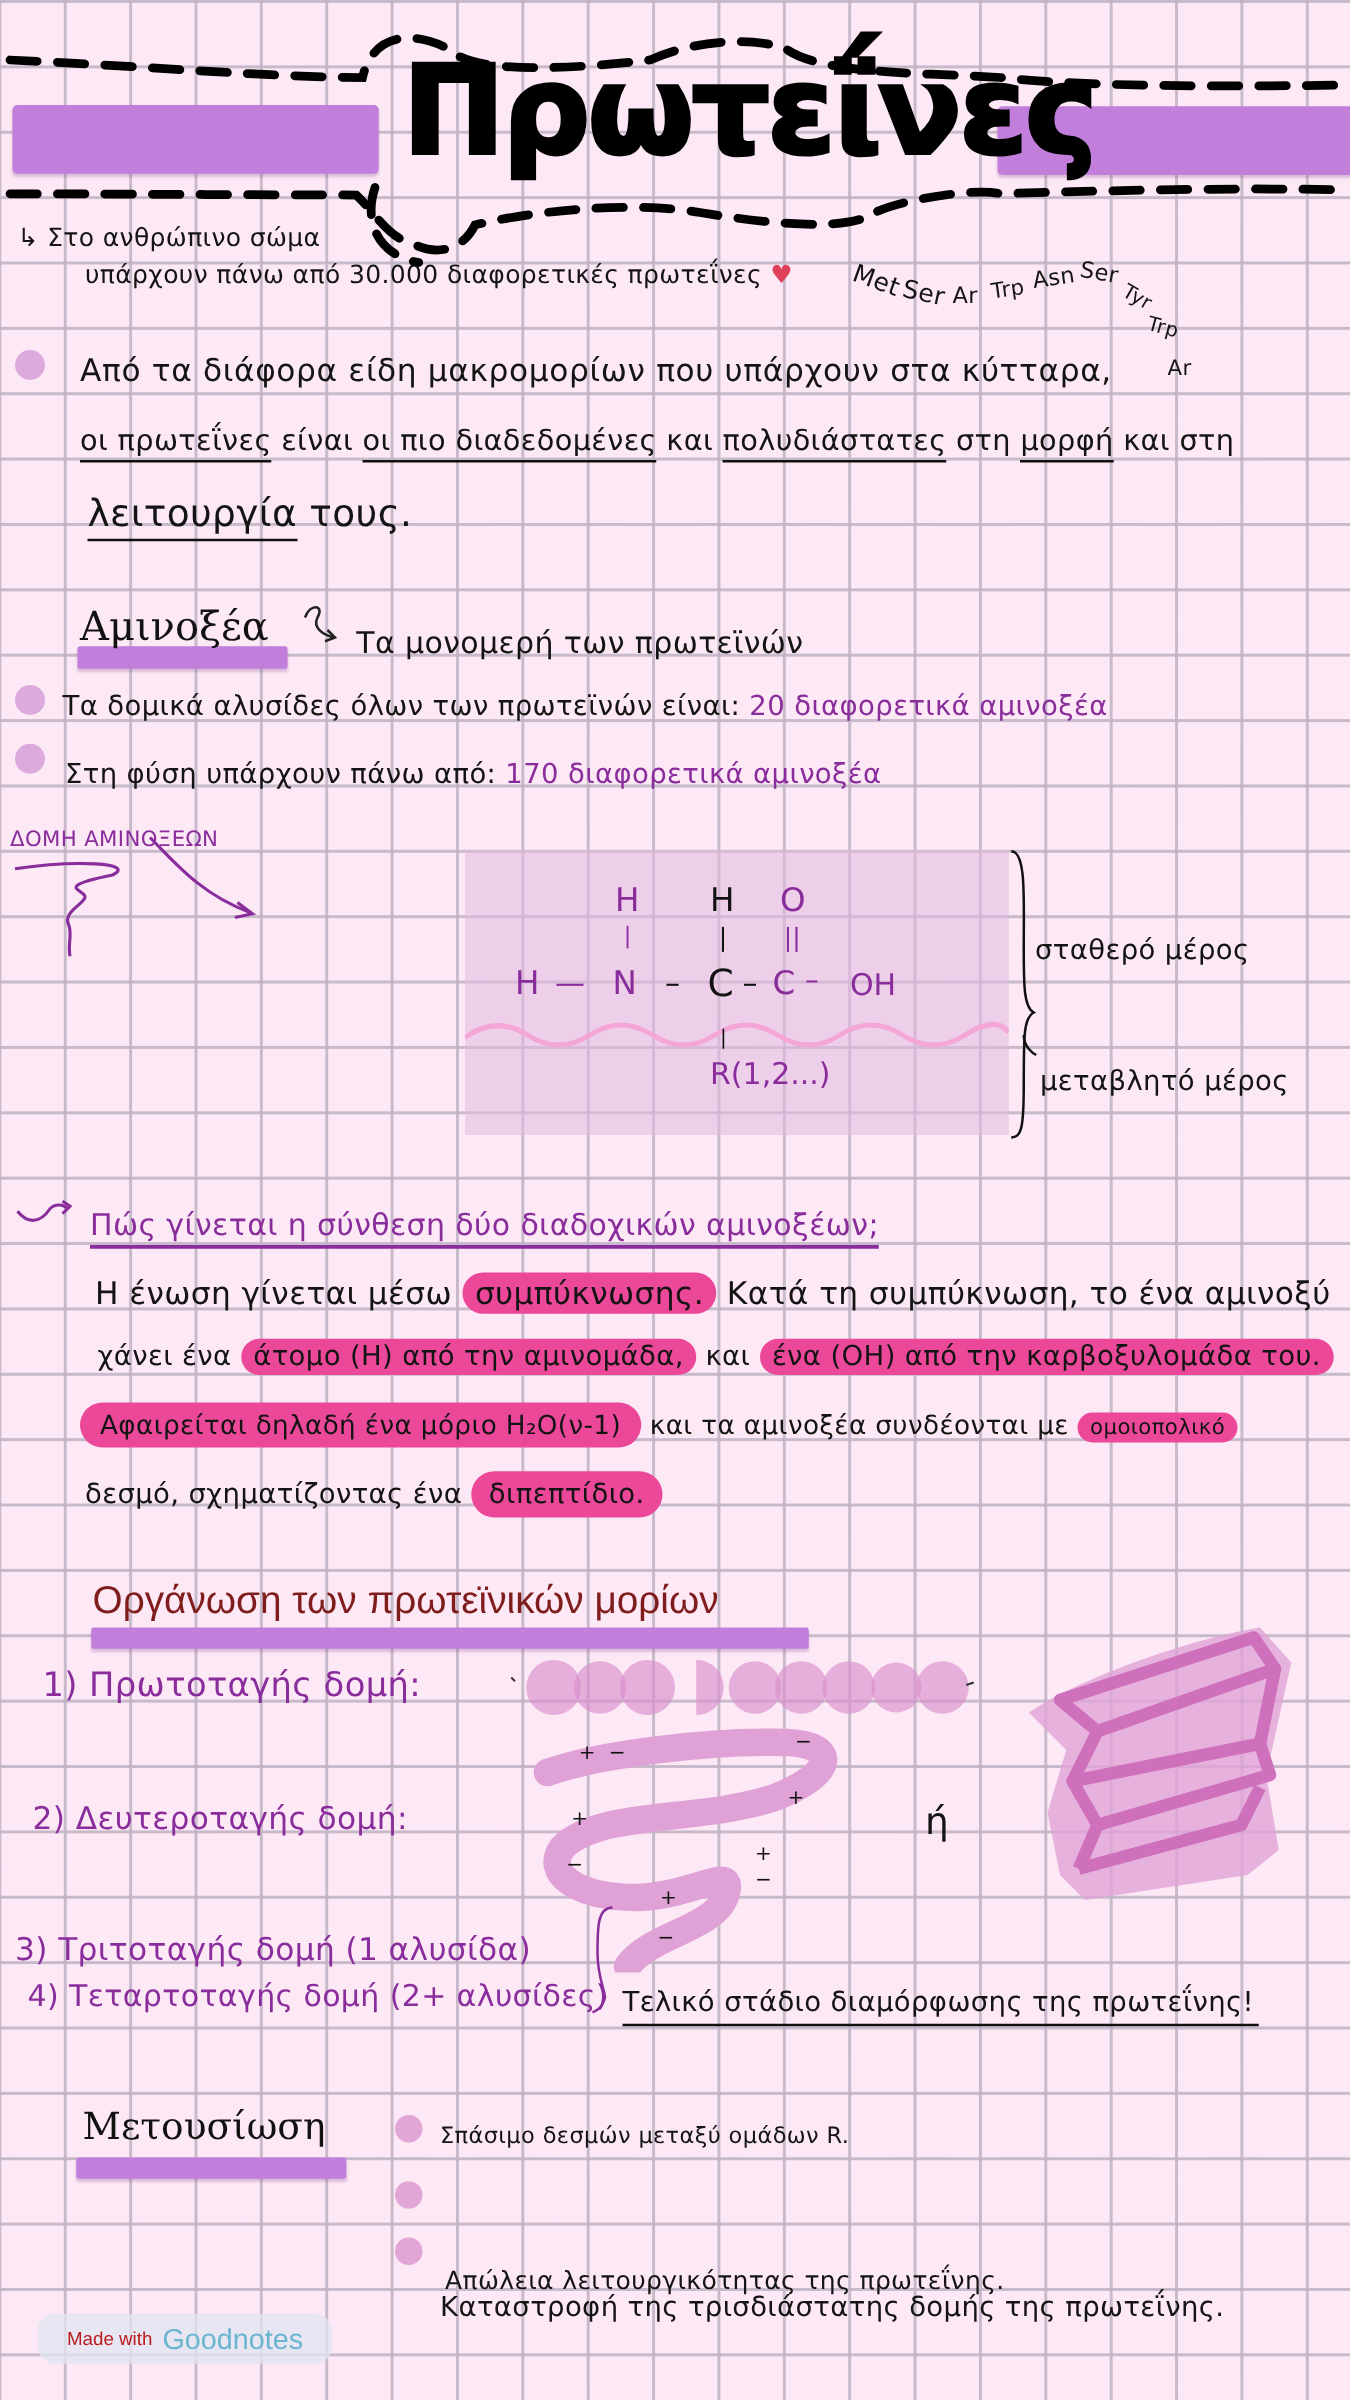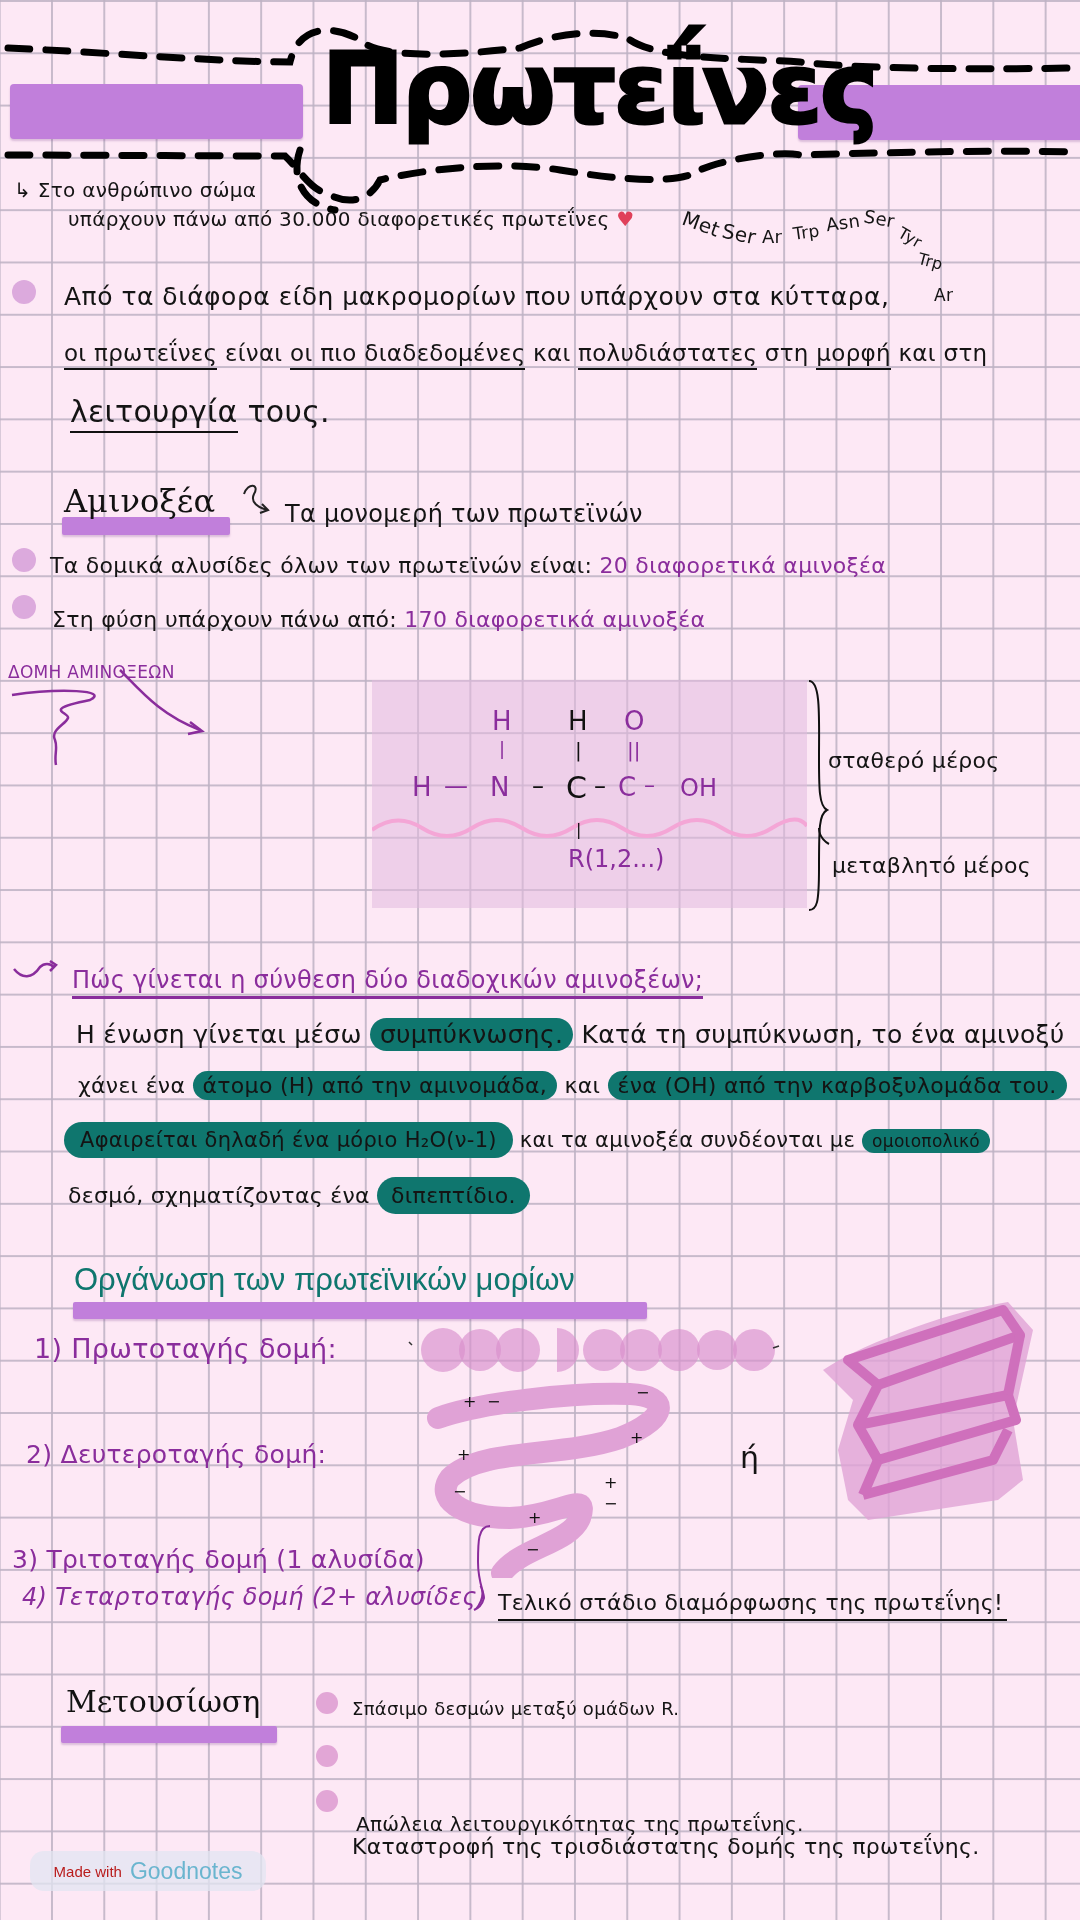--- a/index.html
+++ b/index.html
@@ -11,26 +11,26 @@
       linear-gradient(to bottom, rgba(190,178,196,0.85) 2px, transparent 2px);
     background-size: 52.3px 52.3px;
     background-position: 51px 0px;
     font-family: "DejaVu Sans", sans-serif;
     color: #111;
   }
   .abs { position: absolute; }
   .hand { font-family: "DejaVu Sans", sans-serif; color: #141414; white-space: nowrap; letter-spacing: 0.3px; }
   .purple { color: #8a2d9c; }
   .serif-head { font-family: "DejaVu Serif", serif; color: #111; white-space: nowrap; }
-  .sans-head { font-family: "Liberation Sans", sans-serif; color: #0f766e; white-space: nowrap; }
+  .sans-head { font-family: "Liberation Sans", sans-serif; color: #7f1d1d; white-space: nowrap; }
   .bar { position: absolute; background: #c17fdb; border-radius: 4px; box-shadow: 0 2px 2px rgba(120,60,140,0.25); }
   .dot { position: absolute; width: 24px; height: 24px; border-radius: 50%; background: #dcaadd; }
   .dot.pink { background: #e2a6d6; }
   .ul { border-bottom: 2.5px solid #111; padding-bottom: 2px; }
-  .hl { background: #0f766e; border-radius: 22px; padding: 2px 10px; }
+  .hl { background: #ec4899; border-radius: 22px; padding: 2px 10px; }
   .dash-path { fill: none; stroke: #000; stroke-width: 7; stroke-dasharray: 22 16; stroke-linecap: round; }
   .watermark {
     position: absolute; left: 30px; top: 1851px; width: 236px; height: 40px; border-radius: 14px;
     background: rgba(226, 230, 242, 0.75); display: flex; align-items: center; justify-content: center; gap: 8px;
   }
   .wm-small { font-family: "Liberation Sans", sans-serif; font-size: 15px; color: #b91c1c; }
   .wm-big { font-family: "Liberation Sans", sans-serif; font-size: 23px; color: #6ab5cf; }
 </style>
 </head>
 <body>
@@ -146,21 +146,21 @@
 <div class="abs hand" style="left:68px; top:1183px; font-size:22px;">
   <span>δεσμό, σχηματίζοντας ένα </span><span class="hl" style="padding:6px 14px;">διπεπτίδιο.</span>
 </div>
 
 <div class="abs sans-head" style="left:74px; top:1262px; font-size:31px;">Οργάνωση των πρωτεϊνικών μορίων</div>
 <div class="bar" style="left:73px; top:1302px; width:574px; height:17px; border-radius:2px;"></div>
 
 <div class="abs hand purple" style="left:34px; top:1333px; font-size:27px;">1) Πρωτοταγής δομή:</div>
 <div class="abs hand purple" style="left:26px; top:1440px; font-size:25px;">2) Δευτεροταγής δομή:</div>
 <div class="abs hand purple" style="left:12px; top:1545px; font-size:25px;">3) Τριτοταγής δομή (1 αλυσίδα)</div>
-<div class="abs hand purple" style="left:22px; top:1583px; font-size:24px;font-style:italic;">4) Τεταρτοταγής δομή (2+ αλυσίδες)</div>
+<div class="abs hand purple" style="left:22px; top:1583px; font-size:24px;">4) Τεταρτοταγής δομή (2+ αλυσίδες)</div>
 
 <svg class="abs" style="left:395px; top:1320px;" width="390" height="60" viewBox="0 0 390 60">
   <g fill="#d98fcc" fill-opacity="0.65">
     <circle cx="48" cy="30" r="22"></circle>
       <circle cx="85" cy="30" r="21"></circle>
       <circle cx="123" cy="30" r="22"></circle>
     <path d="M162 8 A 22 22 0 0 1 162 52 Z"></path>
     <circle cx="209" cy="30" r="21"></circle>
       <circle cx="246" cy="30" r="21"></circle>
       <circle cx="284" cy="30" r="21"></circle>

